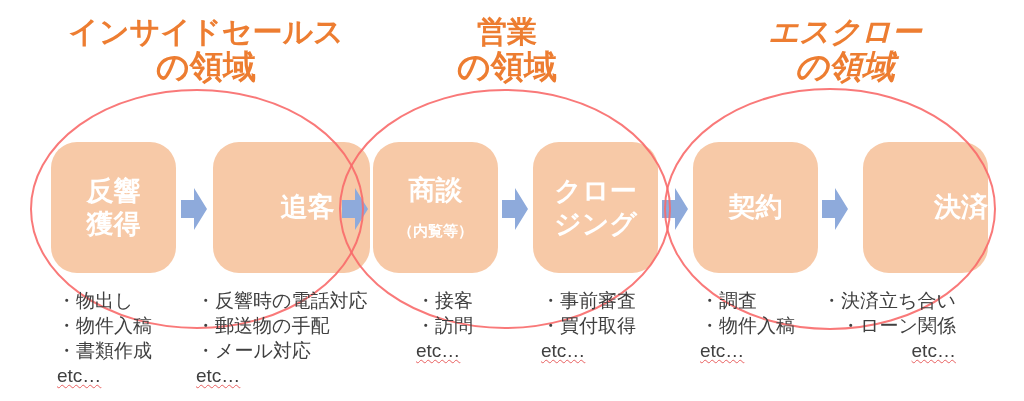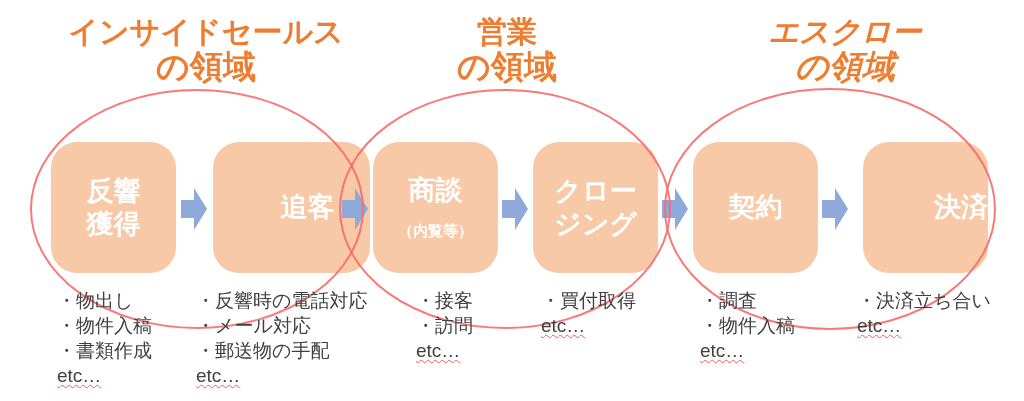--- a/index.html
+++ b/index.html
@@ -105,36 +105,38 @@
   </svg>
 
   <div class="tasks" style="left:57px;">
     <span class="task">・物出し</span>
     <span class="task">・物件入稿</span>
     <span class="task">・書類作成</span>
     <span class="etc">etc…</span>
   </div>
   <div class="tasks" style="left:196px;">
     <span class="task">・反響時の電話対応</span>
+    <span class="task">・郵送物の手配</span>
     <span class="task">・メール対応</span>
-    <span class="task">・郵送物の手配</span>
     <span class="etc">etc…</span>
   </div>
   <div class="tasks" style="left:416px;">
     <span class="task">・接客</span>
     <span class="task">・訪問</span>
     <span class="etc">etc…</span>
   </div>
   <div class="tasks" style="left:541px;">
+    <span class="task">・事前審査</span>
     <span class="task">・買付取得</span>
     <span class="etc">etc…</span>
   </div>
   <div class="tasks" style="left:700px;">
     <span class="task">・調査</span>
     <span class="task">・物件入稿</span>
     <span class="etc">etc…</span>
   </div>
-  <div class="tasks" style="left:857px;">
+  <div class="tasks" style="left:822px;text-align:right;">
     <span class="task">・決済立ち合い</span>
+    <span class="task">・ローン関係</span>
     <span class="etc">etc…</span>
   </div>
 
 </div>
 
 </body></html>

